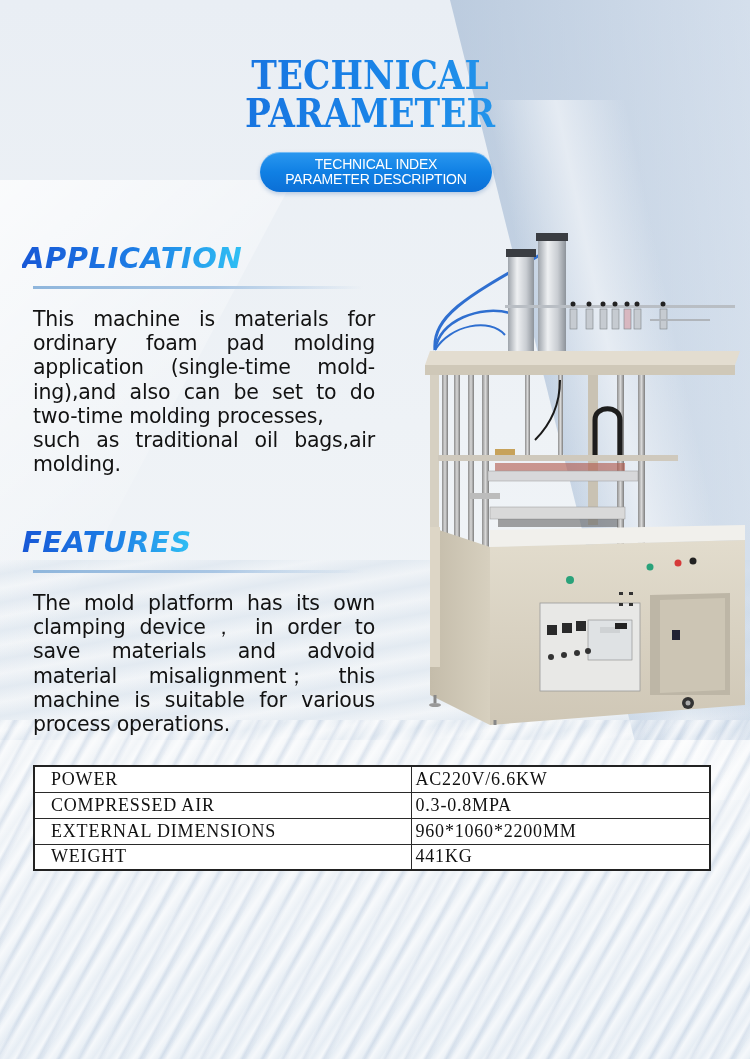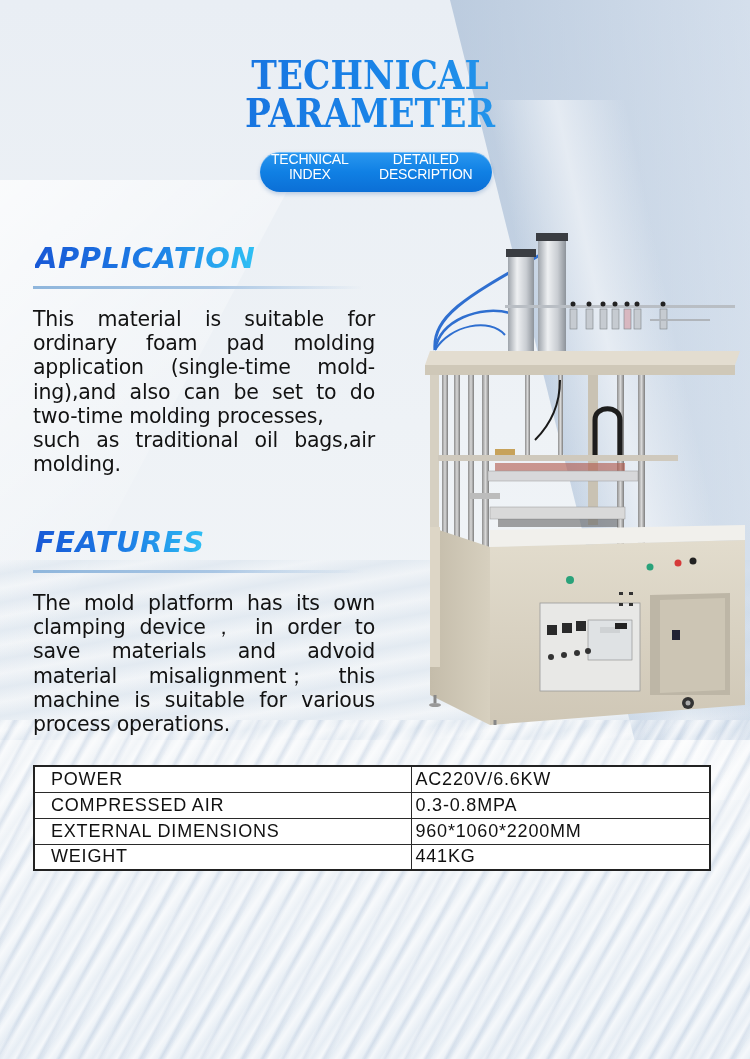--- a/index.html
+++ b/index.html
@@ -46,26 +46,26 @@
   }
   .title-1 { top: 52px; font-size: 40px; line-height: 46px; }
   .title-2 { top: 90px; font-size: 40px; line-height: 46px; }
 
   .pill {
     position: absolute; left: 260px; top: 152px; width: 232px; height: 40px;
     border-radius: 20px;
     background: linear-gradient(180deg, #2a98f0 0%, #1080e4 50%, #0b6fd6 100%);
     box-shadow: 0 2px 4px rgba(20,80,160,0.25), inset 0 1px 0 rgba(255,255,255,0.35);
     color: #fff; text-align: center;
-    display: flex; flex-direction: row; justify-content: center;
+    display: flex; flex-direction: column; justify-content: center;
     font-size: 14px; line-height: 15px; letter-spacing: -0.2px;
   }
 
   .sec-heading {
-    position: absolute; left: 35px;
+    position: absolute; left: 22px;
     font-family: "DejaVu Sans", sans-serif; font-weight: bold; font-style: italic;
     font-size: 29px; line-height: 32px; letter-spacing: 0.5px;
     background: linear-gradient(90deg, #1858d6 0%, #1d7fe6 55%, #2fc0f4 100%);
     -webkit-background-clip: text; background-clip: text; color: transparent;
   }
   .h-app { top: 242px; }
   .h-feat { top: 526px; }
   .divider {
     position: absolute; left: 33px; width: 330px; height: 3px;
     background: linear-gradient(90deg, #8fb6dc 0%, #a9c6e4 55%, rgba(200,220,240,0) 100%);
@@ -86,21 +86,21 @@
   .t-feat { top: 591px; }
 
   
   .spec-table {
     position: absolute; left: 33px; top: 765px; width: 678px;
     border-collapse: collapse; background: #fff;
     border: 2px solid #222;
   }
   .spec-table td {
     border: 1.5px solid #2a2a2a; height: 26px;
-    font-family: Liberation Sans, sans-serif; font-size: 18px; color: #111;
+    font-family: Liberation Serif, serif; font-size: 18px; color: #111;
     letter-spacing: 0.8px; vertical-align: middle; margin-left: 32px;
   }
   .spec-table td.k { width: 377px; padding-left: 16px; }
   .spec-table td.v { padding-left: 4px; }
 
   
   .machine { position: absolute; left: 410px; top: 225px; width: 335px; height: 500px; }
 </style>
 </head>
 <body>
@@ -111,27 +111,27 @@
   <div class="bg-beam3"></div>
   <div class="bg-fabric2"></div>
   <div class="bg-fabric"></div>
 </div>
 
 <div class="title title-1">TECHNICAL</div>
 <div class="title title-2">PARAMETER</div>
 
 <div class="pill">
   <span>TECHNICAL INDEX</span>
-  <span>DETAILED DESCRIPTION</span>
+  <span>PARAMETER DESCRIPTION</span>
 </div>
 
 <div class="sec-heading h-app">APPLICATION</div>
 <div class="divider d-app"></div>
 <div class="body-text t-app">
-  <span class="line">This material is suitable for</span>
+  <span class="line">This machine is materials for</span>
   <span class="line">ordinary foam pad molding</span>
   <span class="line">application (single-time mold-</span>
   <span class="line">ing),and also can be set to do</span>
   <span class="line last">two-time molding processes,</span>
   <span class="line">such as traditional oil bags,air</span>
   <span class="line last">molding.</span>
 </div>
 
 <div class="sec-heading h-feat">FEATURES</div>
 <div class="divider d-feat"></div>

